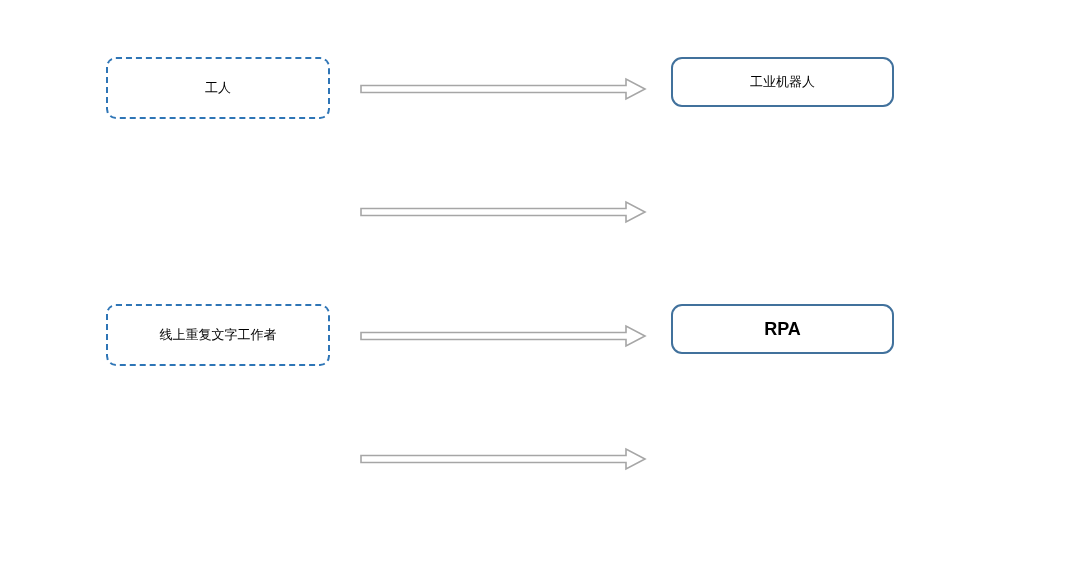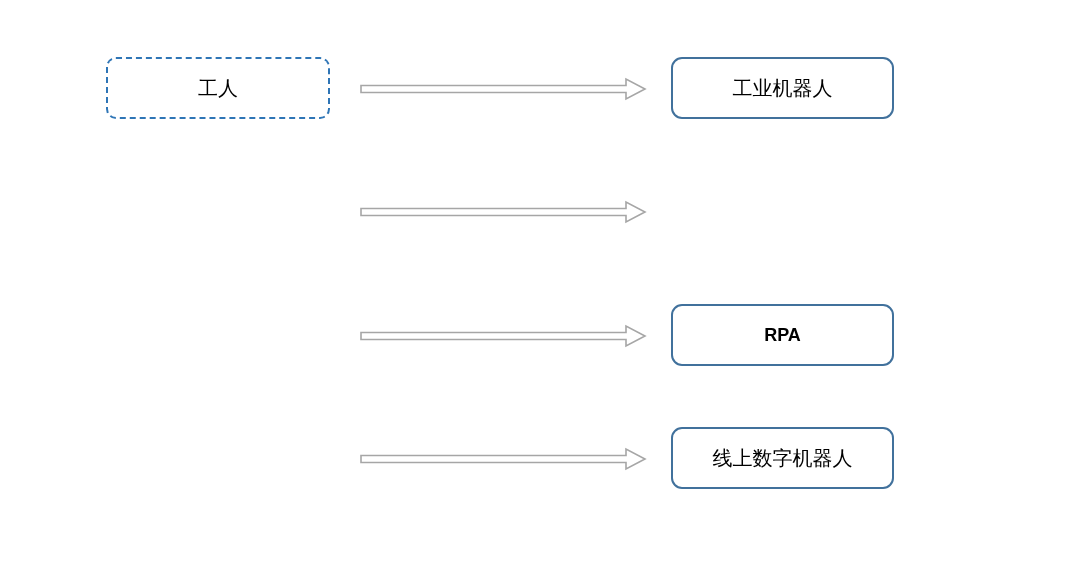--- a/index.html
+++ b/index.html
@@ -20,37 +20,37 @@
   .box {
     position: absolute;
     box-sizing: border-box;
     display: flex;
     align-items: center;
     justify-content: center;
     text-align: center;
     background: #ffffff;
   }
   .box span {
-    font-size: 20px;
+    font-size: 13px;
     line-height: 25px;
     color: #000000;
-    font-family: Liberation Sans, sans-serif;
+    font-family: Liberation Mono, monospace;
   }
   .left-box {
     left: 106px;
     width: 224px;
     height: 62px;
     border: 2px dashed #2E75B6;
     border-radius: 10px;
     padding: 0 17px;
   }
   .right-box {
     left: 671px;
     width: 223px;
-    height: 62px;
+    height: 50px;
     border: 2.5px solid #41719C;
     border-radius: 11px;
     padding: 0 29px;
   }
   .latin {
     font-family: "Liberation Sans", "DejaVu Sans", sans-serif !important;
     font-weight: 700;
     font-size: 18px !important;
   }
   .arrow {
@@ -87,27 +87,27 @@
     <polygon points="1,8.5 266,8.5 266,2 285,12 266,22 266,15.5 1,15.5"></polygon>
   </svg>
   <div class="box right-box row0">
     <span>工业机器人</span>
   </div>
 
   <svg class="arrow row1" viewBox="0 0 287 24" aria-hidden="true">
     <polygon points="1,8.5 266,8.5 266,2 285,12 266,22 266,15.5 1,15.5"></polygon>
   </svg>
 
+  <div class="box left-box row2">
+    <span>线上重复文字工作者</span>
+  </div>
   <svg class="arrow row2" viewBox="0 0 287 24" aria-hidden="true">
     <polygon points="1,8.5 266,8.5 266,2 285,12 266,22 266,15.5 1,15.5"></polygon>
   </svg>
   <div class="box right-box row2">
     <span class="latin">RPA</span>
   </div>
 
   <svg class="arrow row3" viewBox="0 0 287 24" aria-hidden="true">
     <polygon points="1,8.5 266,8.5 266,2 285,12 266,22 266,15.5 1,15.5"></polygon>
   </svg>
-  <div class="box right-box row3">
-    <span>线上数字机器人</span>
-  </div>
 
 </div>
 
 </body></html>

